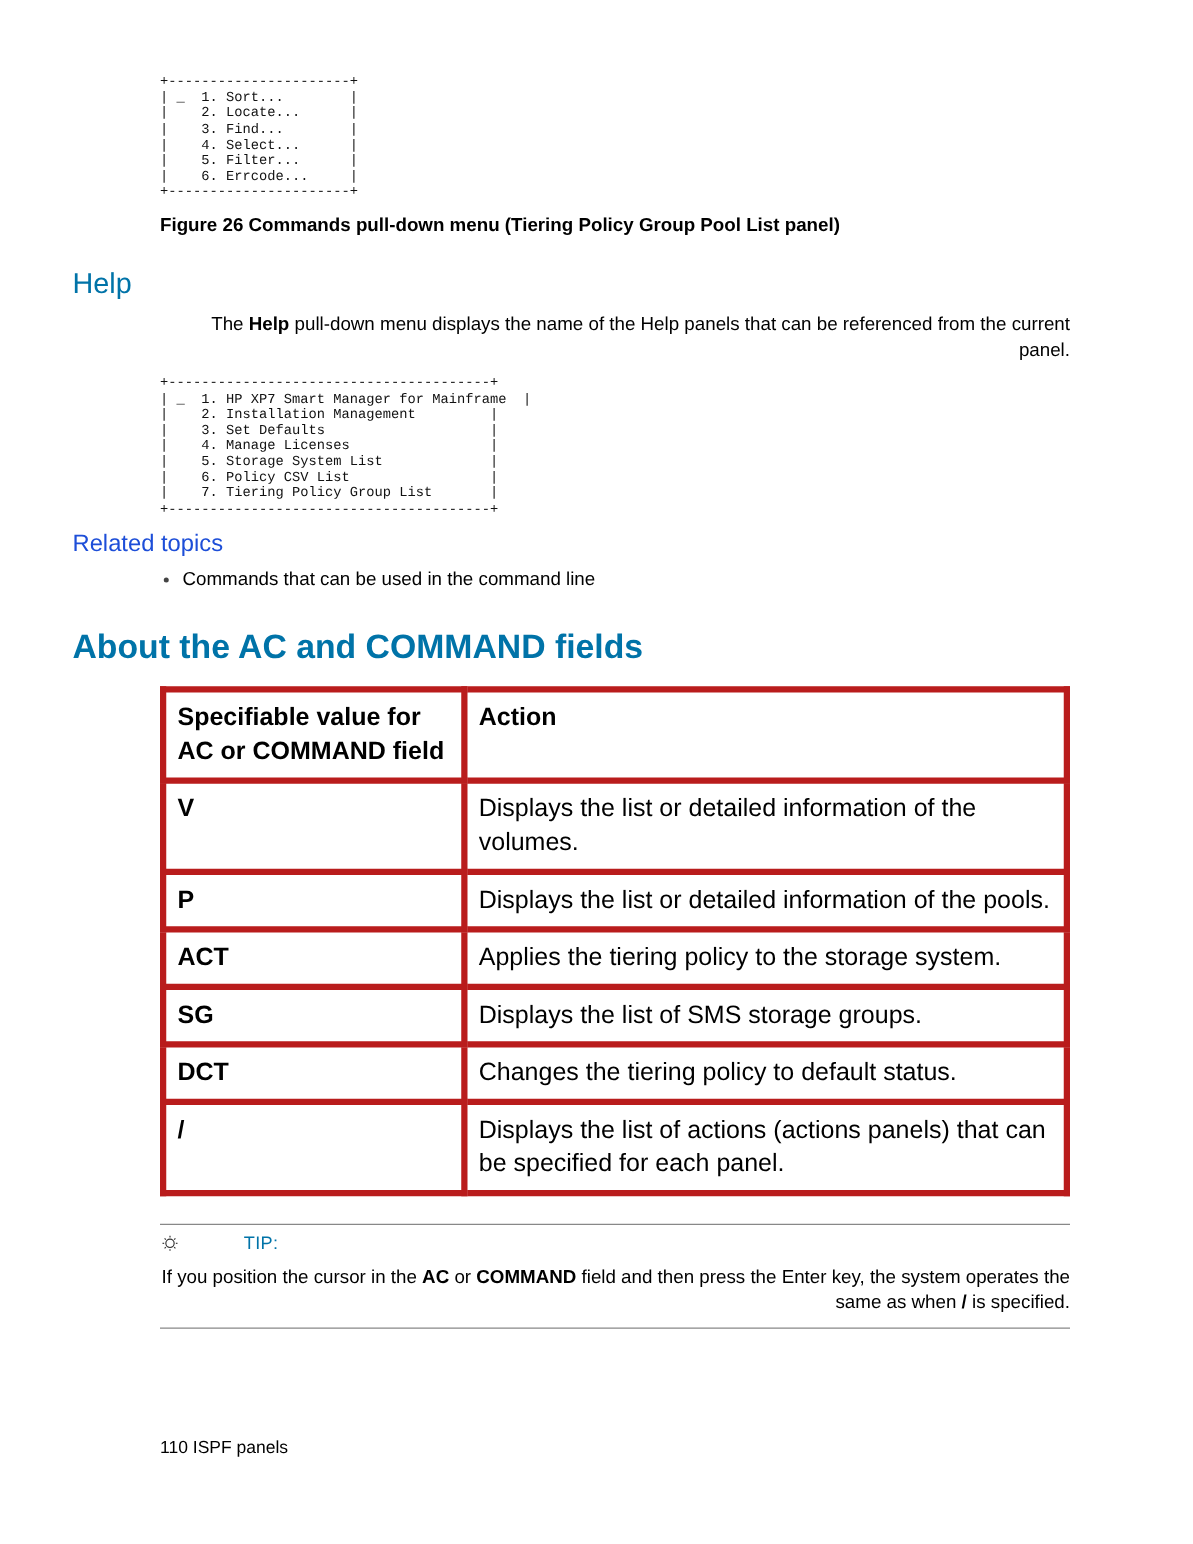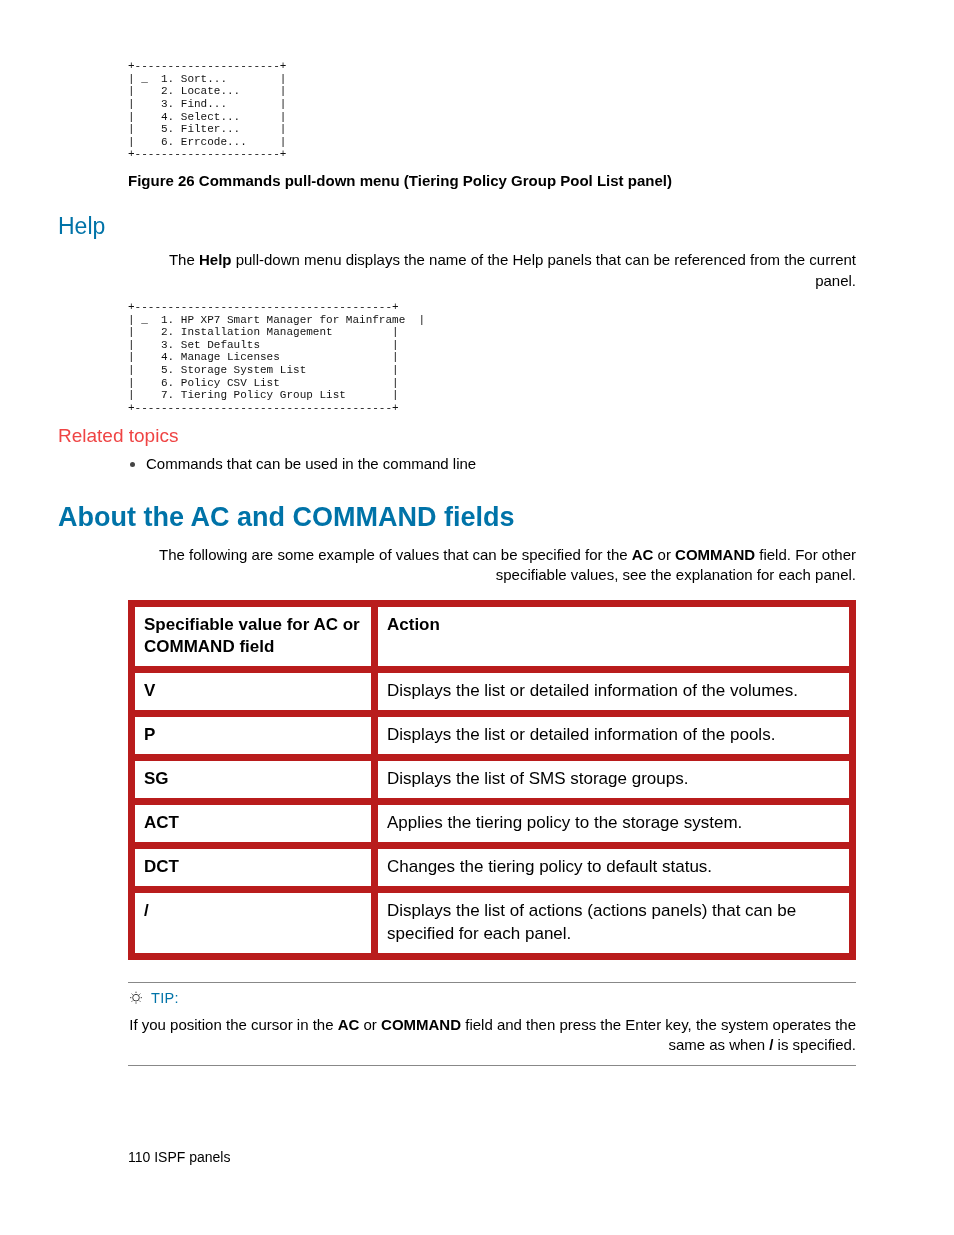--- a/index.html
+++ b/index.html
@@ -37,40 +37,40 @@
     font-size: 23px;
     margin: 4px 0 8px 0;
   }
   h1.major {
     color: #0073a8;
     font-weight: bold;
     font-size: 27px;
     margin: 24px 0 10px 0;
   }
   h3.subsection {
-    color: #ef4444;
+    color: #1d4ed8;
     font-weight: normal;
     font-size: 19px;
     margin: 8px 0 6px 0;
   }
   p.body { margin: 6px 0 10px 0; text-align: right; }
   ul.bullets { margin: 4px 0 10px 0; padding-left: 18px; }
   ul.bullets li::marker { color: #444; }
   table.cmd {
     border-collapse: collapse;
     width: 100%;
     margin: 14px 0 22px 0;
     border: 2px solid #000;
   }
   table.cmd th, table.cmd td {
-    border: 7px solid #b91c1c;
+    border: 5px solid #b91c1c;
     padding: 7px 9px;
     text-align: left;
     vertical-align: top;
-    font-size: 17px;
+    font-size: 20px;
   }
   table.cmd th { font-weight: bold; }
   table.cmd td.val { font-weight: bold; width: 218px; }
   table.cmd th.valhead { width: 218px; }
   .tip-block {
     margin: 12px 0 0 0;
   }
   .tip-rule {
     border: none;
     border-top: 1px solid #888;
@@ -79,20 +79,21 @@
   .tip-head {
     display: flex;
     align-items: center;
     gap: 7px;
     margin: 6px 0 2px 0;
   }
   .tip-label {
     color: #0073a8;
     font-size: 14.5px;
     letter-spacing: 0.3px;
+    margin-left: 44px;
   }
   .tip-icon {
     width: 16px; height: 16px;
     stroke: #333; fill: none; stroke-width: 1.4;
   }
   .footer {
     position: absolute;
     left: 128px;
     bottom: 68px;
     font-size: 14px;
@@ -133,47 +134,44 @@
 
 <h3 class="subsection">Related topics</h3>
 <div class="content-indent">
   <ul class="bullets">
     <li>Commands that can be used in the command line</li>
   </ul>
 </div>
 
 <h1 class="major">About the AC and COMMAND fields</h1>
 <div class="content-indent">
-  <p class="body">
-    <span>The following are some example of values that can be specified for the </span><b>AC</b><span> or </span><b>COMMAND</b><span> field. For other specifiable values, see the explanation for each panel.</span>
-  </p>
 
   <table class="cmd">
     <thead>
       <tr>
         <th class="valhead">Specifiable value for AC or COMMAND field</th>
         <th>Action</th>
       </tr>
     </thead>
     <tbody id="cmd-body">
         <tr>
           <td class="val">V</td>
           <td>Displays the list or detailed information of the volumes.</td>
         </tr>
         <tr>
           <td class="val">P</td>
           <td>Displays the list or detailed information of the pools.</td>
         </tr>
         <tr>
+          <td class="val">ACT</td>
+          <td>Applies the tiering policy to the storage system.</td>
+        </tr>
+        <tr>
           <td class="val">SG</td>
           <td>Displays the list of SMS storage groups.</td>
-        </tr>
-        <tr>
-          <td class="val">ACT</td>
-          <td>Applies the tiering policy to the storage system.</td>
         </tr>
         <tr>
           <td class="val">DCT</td>
           <td>Changes the tiering policy to default status.</td>
         </tr>
         <tr>
           <td class="val">/</td>
           <td>Displays the list of actions (actions panels) that can be specified for each panel.</td>
         </tr>
       </tbody>

